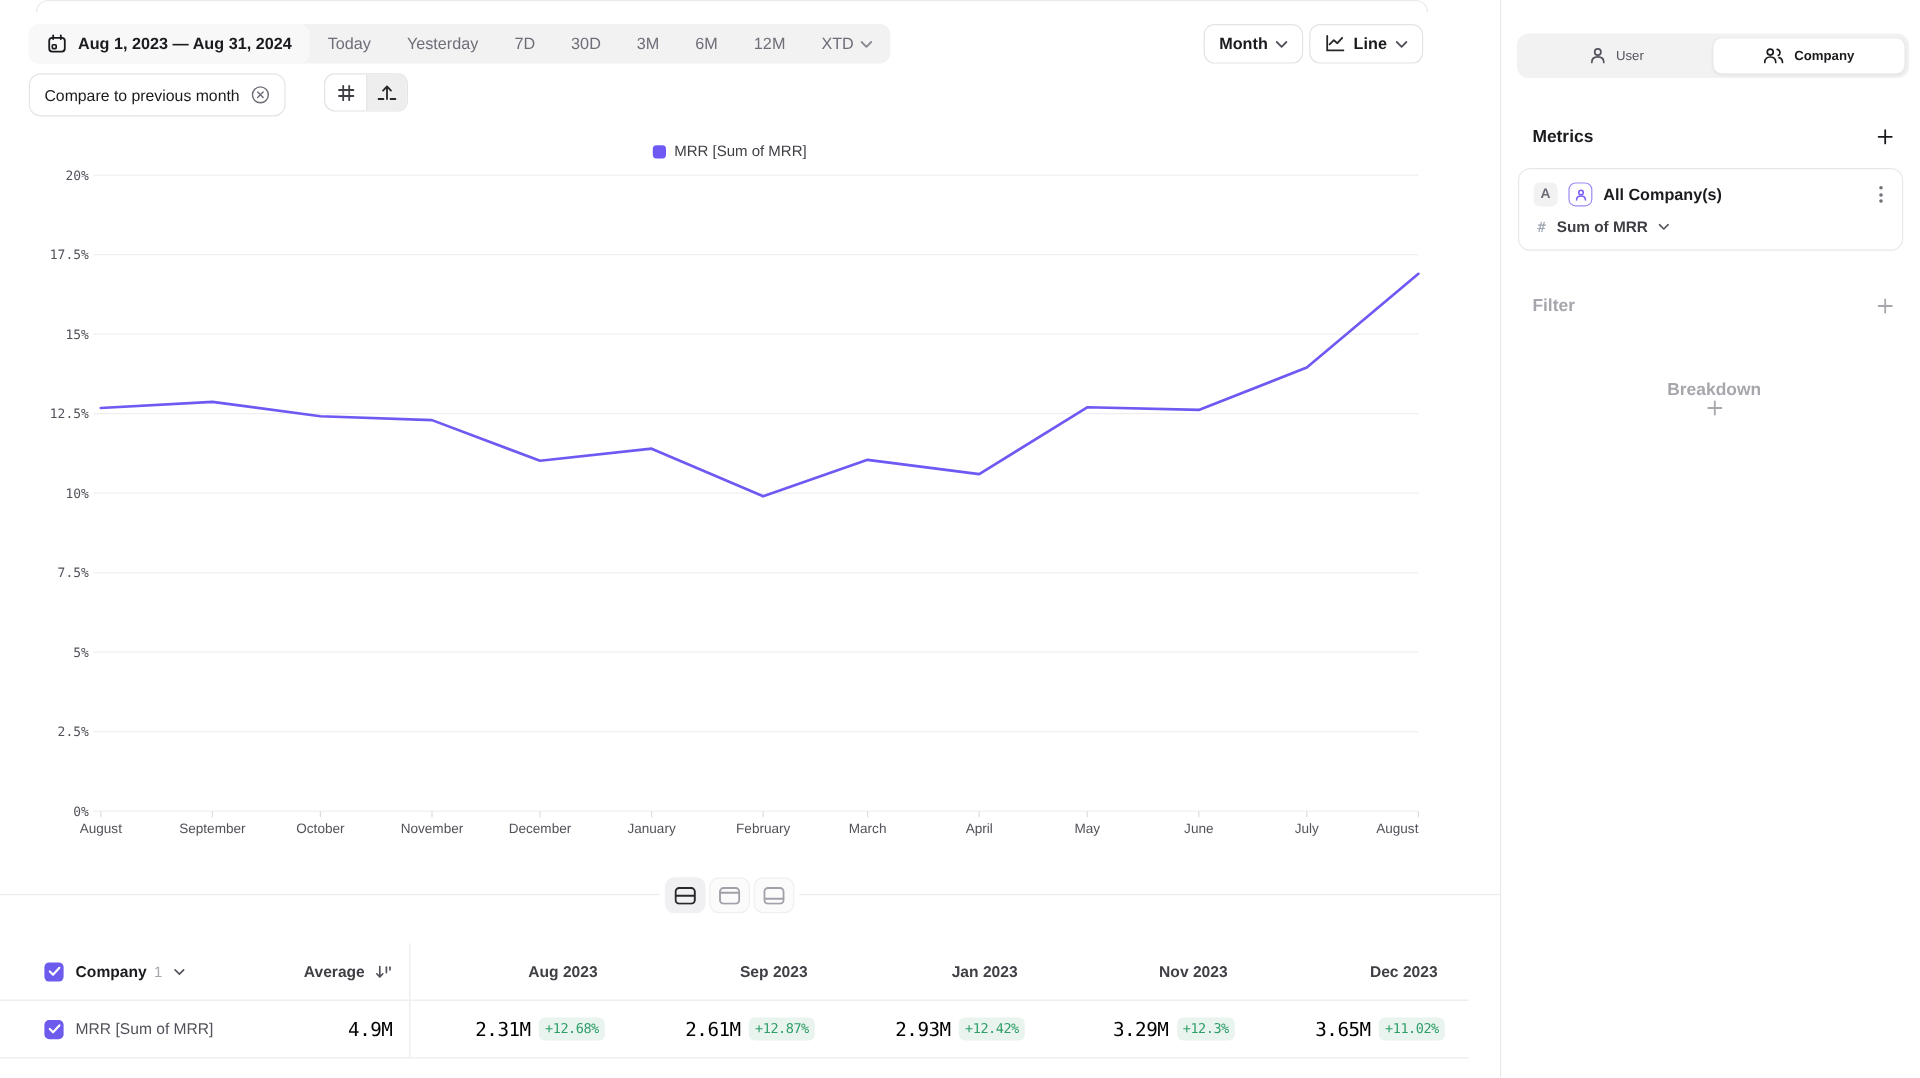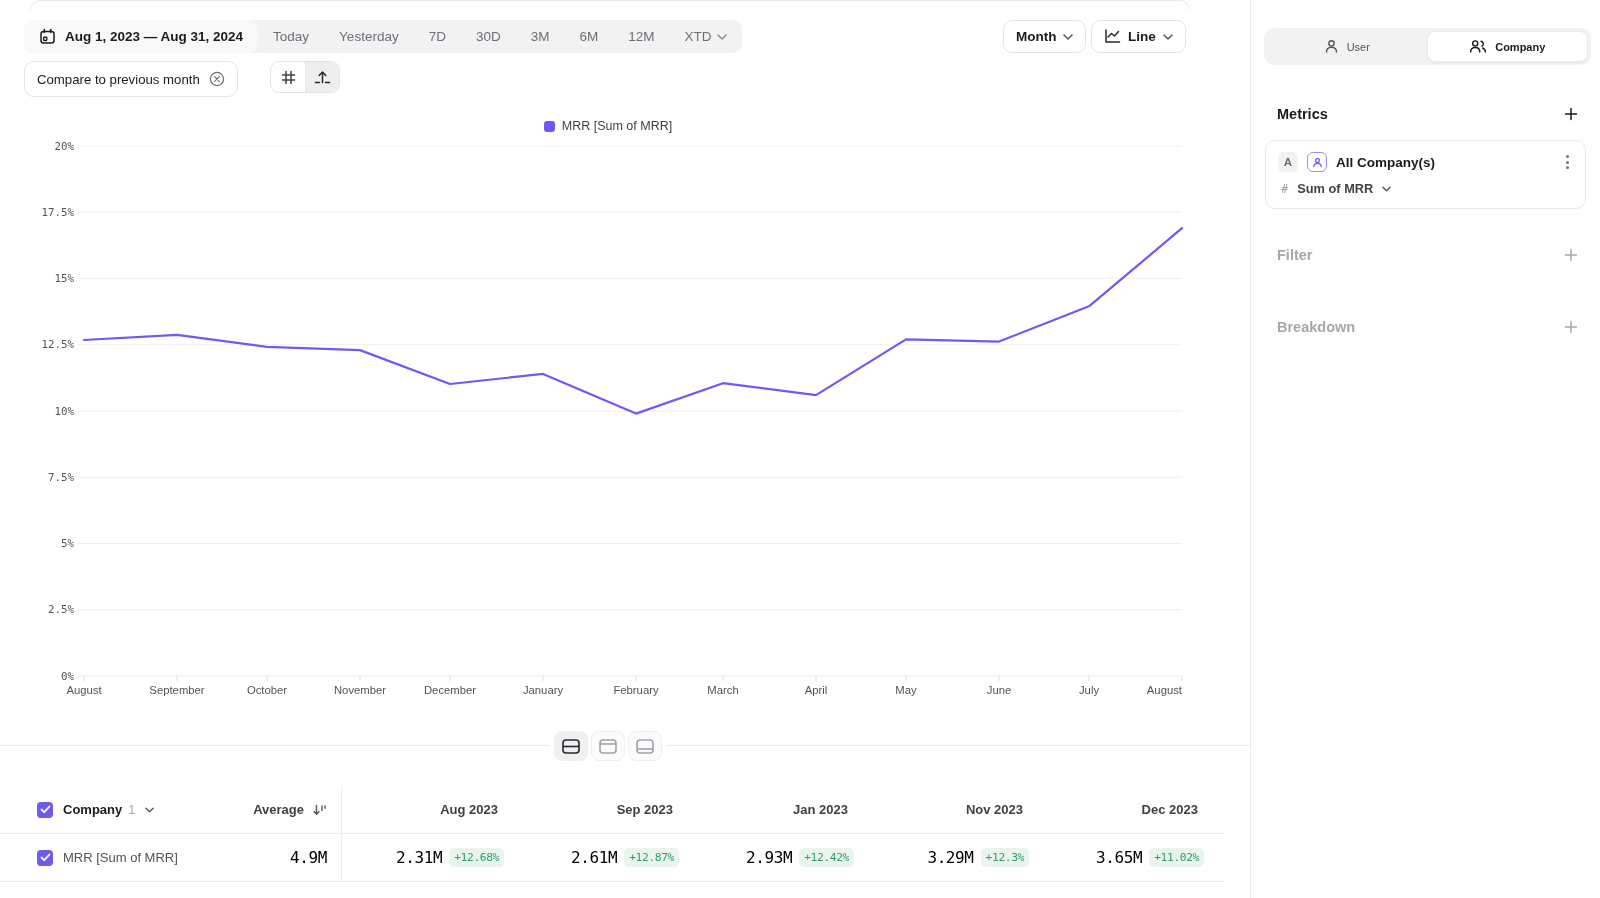--- a/index.html
+++ b/index.html
@@ -362,21 +362,21 @@
     </div>
 
     <div class="side-row" style="top:245px; height:20px;">
       <span class="side-title muted">Filter</span>
       <span class="plus-btn">
         <svg width="14" height="14" viewBox="0 0 14 14">
             <path d="M7 1.5 V12.5 M1.5 7 H12.5" stroke="#a6a6ad" stroke-width="1.5" stroke-linecap="round"></path>
           </svg>
       </span>
     </div>
-    <div class="side-row" style="top:317px; height:20px;">
+    <div class="side-row" style="top:317px; height:20px;flex-direction:column;">
       <span class="side-title muted">Breakdown</span>
       <span class="plus-btn">
         <svg width="14" height="14" viewBox="0 0 14 14">
             <path d="M7 1.5 V12.5 M1.5 7 H12.5" stroke="#a6a6ad" stroke-width="1.5" stroke-linecap="round"></path>
           </svg>
       </span>
     </div>
   </div>
 </div>
 

